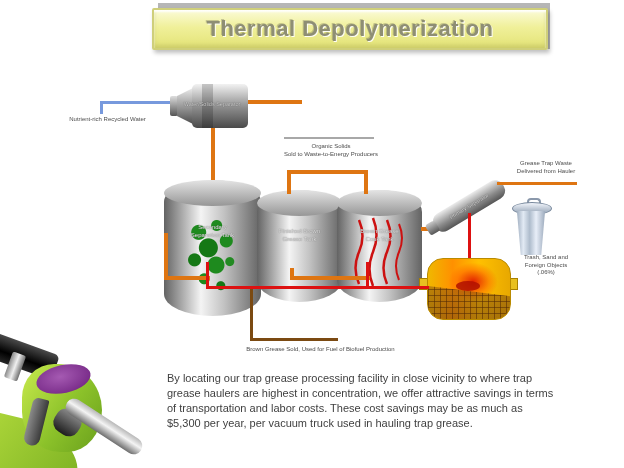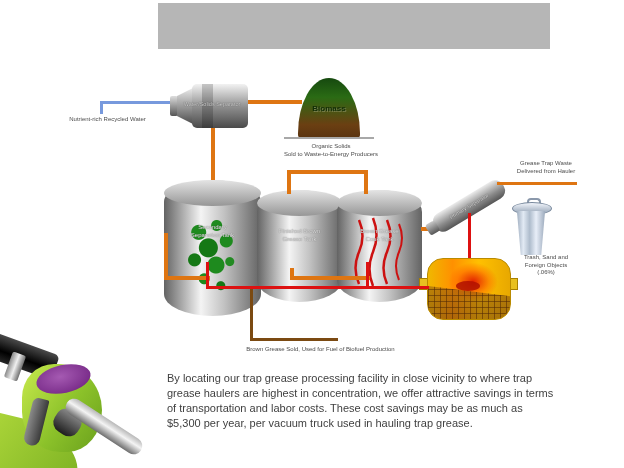--- a/index.html
+++ b/index.html
@@ -118,38 +118,38 @@
   #nozzle .purple{position:absolute;left:36px;top:29px;width:55px;height:28px;border-radius:50%;
         transform:rotate(-12deg);
         background:radial-gradient(ellipse at 45% 40%,#a55ab2,#7c2f8c 70%,#5a1e6a);}
 </style>
 </head>
 <body>
 
 <div id="slide">
 
   <div class="abs" id="banner-shadow"></div>
+  <div class="abs" id="banner">
+    <span class="title">Thermal Depolymerization</span>
+  </div>
 
   <div class="pipe blue" style="left:100px;top:101px;width:74px;height:3px;"></div>
   <div class="pipe blue" style="left:100px;top:101px;width:3px;height:13px;"></div>
   <div class="abs lbl" style="left:50px;top:116px;width:115px;">Nutrient-rich Recycled Water</div>
 
   <div class="abs" id="wss">
     <div class="end"></div>
     <div class="cone"></div>
     <div class="body"></div>
     <div class="band"></div>
     <div class="wss-label">Water/Solids Separator</div>
   </div>
 
   <div class="pipe orange" style="left:248px;top:100px;width:54px;height:4px;"></div>
 
-  <div class="abs" id="biomass">
-    <div class="bm-label">Biomass</div>
-  </div>
   <div class="abs" id="ground"></div>
   <div class="abs lbl" style="left:270px;top:143px;width:122px;">Organic Solids
 Sold to Waste-to-Energy Producers</div>
 
   <div class="pipe orange" style="left:211px;top:128px;width:4px;height:54px;"></div>
 
   <div class="tank" style="left:164px;top:180px;width:97px;height:136px;">
     <div class="tank-top"></div>
     <div id="blobs"></div>
     <div class="tank-label" style="top:44px;">Secondary

